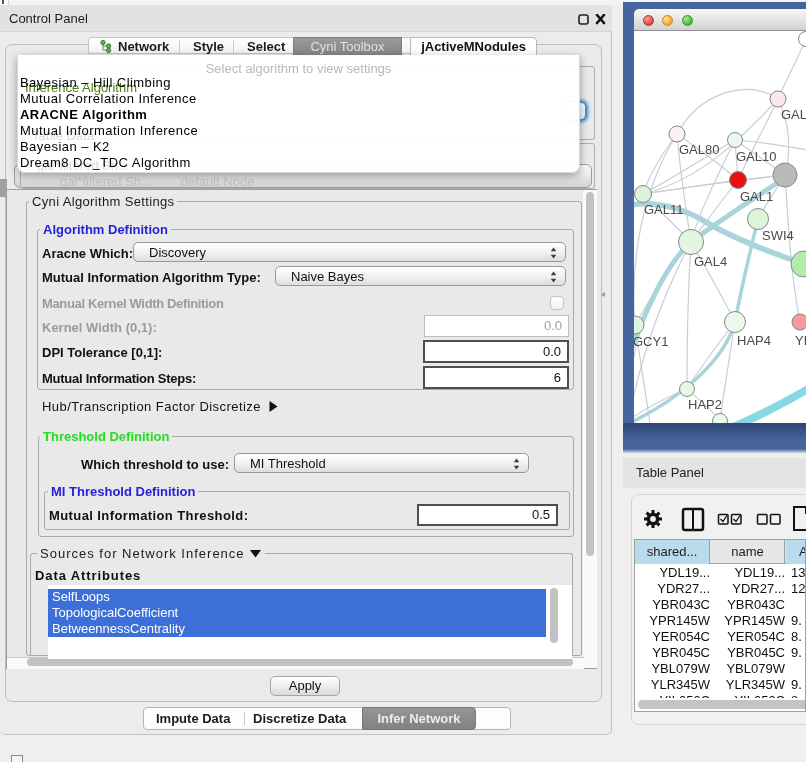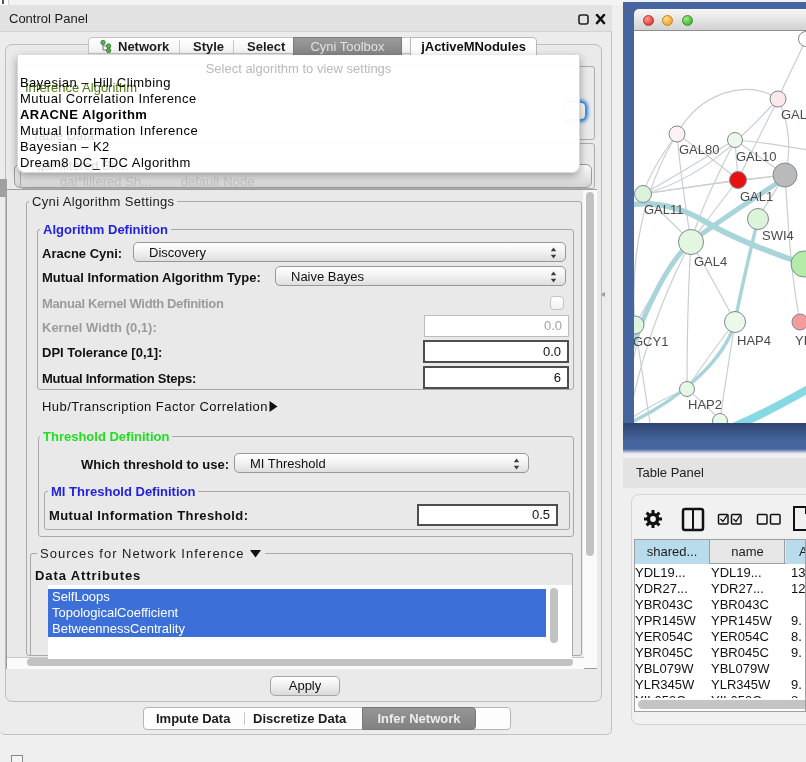--- a/index.html
+++ b/index.html
@@ -67,21 +67,21 @@
   background:linear-gradient(#f7f7f7,#d2d2d2); border-bottom:1px solid #8e8e8e; border-radius:5px 0 0 0; }
 .tl { position:absolute; top:5.5px; width:11px; height:11px; border-radius:50%; }
 #netcanvas { left:634px; top:31px; width:172px; height:392px; background:#fff; overflow:hidden; }
 #tphead { left:623px; top:458px; width:183px; height:30px; background:#e3e3e3; }
 #tphead .t { position:absolute; left:13px; top:7px; font-size:13px; color:#222; }
 #tpanel { left:631px; top:494px; width:185px; height:231px; background:#f1f1f1;
   border:1px solid #d4d4d4; border-radius:8px 0 0 8px; }
 #ttable { left:634px; top:539px; width:172px; height:173px; background:#fff; border:1px solid #9f9f9f; overflow:hidden; }
 .th { position:absolute; top:0; height:24px; font-size:13px; color:#1d1d1d; text-align:center; line-height:24px; }
 .tr { position:absolute; width:100%; font-size:13px; color:#111; }
-.tc { position:absolute; text-align:left; }
+.tc { position:absolute; text-align:right; }
 </style>
 </head>
 <body>
 
 <div class="abs" style="left:0;top:0;width:806px;height:5px;background:#f3f3f3"></div>
 <div class="abs" style="left:0;top:0;width:9px;height:5px;background:#ffffff;border-right:1px solid #cfcfcf"></div>
 <div class="abs" style="left:2px;top:0;width:2px;height:4px;background:#555"></div>
 <div class="abs" id="cpwin"></div>
 <div class="abs" id="cptitle">
     <span class="t">Control Panel</span>
@@ -128,21 +128,21 @@
 
 <div class="sbv" style="left:7px;top:657px;width:577px;height:12px;border-top:1px solid #c9c9c9"></div>
 <div class="thumb" style="left:27px;top:658px;width:546px;height:8px"></div>
 
 <div class="grp" style="left:26px;top:201px;width:556px;height:455px"></div>
 <span class="grptitle" style="left:29px;top:194px;color:#1b1b1b;letter-spacing:0.35px">Cyni Algorithm Settings</span>
 
 <div class="grp" style="left:37px;top:229px;width:537px;height:161px"></div>
 <span class="grptitle" style="left:40px;top:222px;color:#2222dd;font-weight:bold">Algorithm Definition</span>
 
-<span class="lbl" style="left:42px;top:246px">Aracne Cyni:</span>
+<span class="lbl" style="left:42px;top:246px">Aracne Which:</span>
 <div class="combo" style="left:133px;top:242px;width:433px;height:20px">
     <span class="cv">Discovery</span>
  <svg class="updown" width="7" height="14" viewBox="0 0 7 14">
       <path d="M3.5 1.5 L6.2 5.2 L0.8 5.2 Z" fill="#3a3a3a"></path>
       <path d="M3.5 12.5 L0.8 8.8 L6.2 8.8 Z" fill="#3a3a3a"></path>
     </svg>
 </div>
 <span class="lbl" style="left:42px;top:270px">Mutual Information Algorithm Type:</span>
 <div class="combo" style="left:275px;top:266px;width:291px;height:20px">
     <span class="cv">Naive Bayes</span>
@@ -153,21 +153,21 @@
 </div>
 <span class="lbl" style="left:42px;top:296px;color:#9b9b9b;letter-spacing:-0.35px">Manual Kernel Width Definition</span>
 <div class="abs" style="left:550px;top:296px;width:14px;height:14px;border:1px solid #c3c3c3;border-radius:4px;background:linear-gradient(#ffffff,#f2f2f2)"></div>
 <span class="lbl" style="left:42px;top:320px;color:#9b9b9b">Kernel Width (0,1):</span>
 <div class="tf" style="left:424px;top:315px;width:145px;height:22px;border:1px solid #bcbcbc;color:#a2a2a2;line-height:20px">0.0</div>
 <span class="lbl" style="left:42px;top:345px">DPI Tolerance [0,1]:</span>
 <div class="tf" style="left:423px;top:340px;width:146px;height:23px;border:2px solid #4e4e4e;line-height:19px">0.0</div>
 <span class="lbl" style="left:42px;top:371px;letter-spacing:-0.25px">Mutual Information Steps:</span>
 <div class="tf" style="left:423px;top:366px;width:146px;height:23px;border:2px solid #4e4e4e;line-height:19px">6</div>
 
-<span class="rlbl" style="left:42px;top:399px;letter-spacing:0.45px">Hub/Transcription Factor Correlation</span>
+<span class="rlbl" style="left:42px;top:399px;letter-spacing:0.45px">Hub/Transcription Factor Discretize</span>
 <svg class="abs" style="left:268px;top:400px" width="11" height="13" viewBox="0 0 11 13">
     <path d="M1.5 1 L9.5 6.5 L1.5 12 Z" fill="#111"></path>
   </svg>
 
 <div class="grp" style="left:38px;top:436px;width:536px;height:101px"></div>
 <span class="grptitle" style="left:40px;top:429px;color:#22dd22;font-weight:bold">Threshold Definition</span>
 <span class="lbl" style="left:81px;top:457px">Which threshold to use:</span>
 <div class="combo" style="left:234px;top:453px;width:295px;height:20px">
     <span class="cv">MI Threshold</span>
  <svg class="updown" width="7" height="14" viewBox="0 0 7 14">

